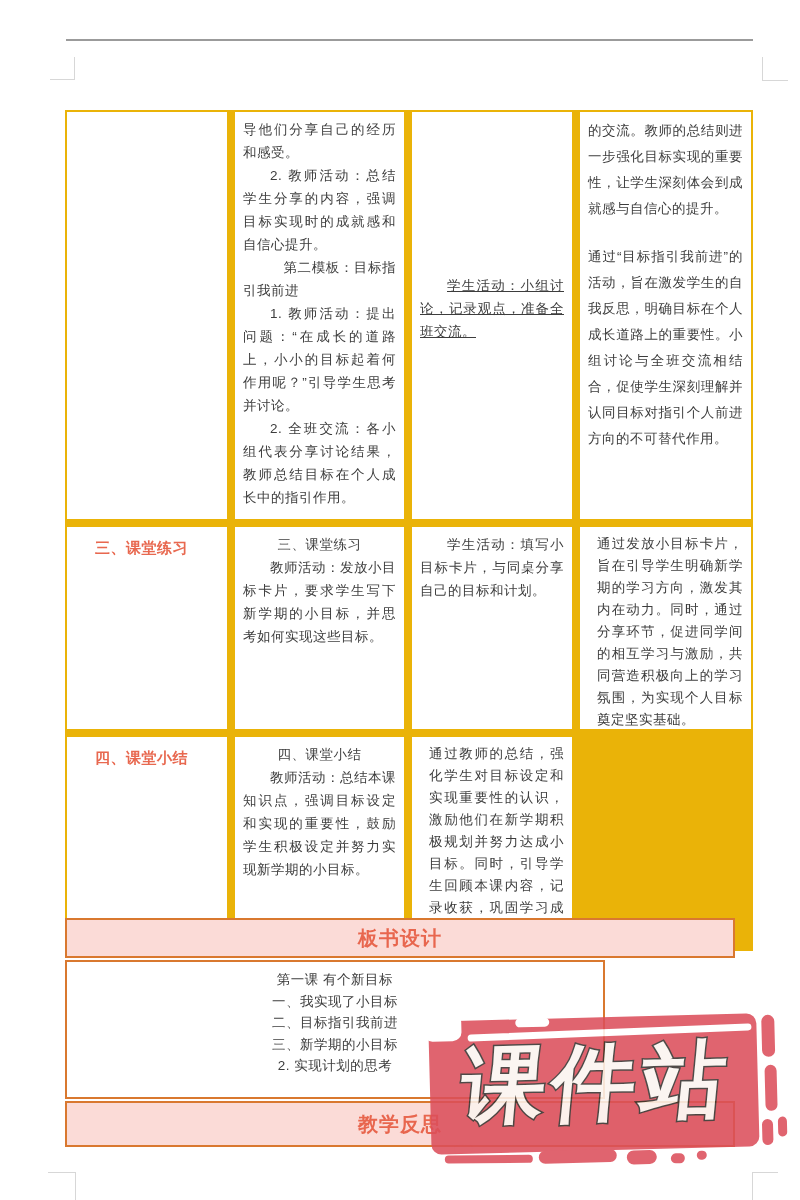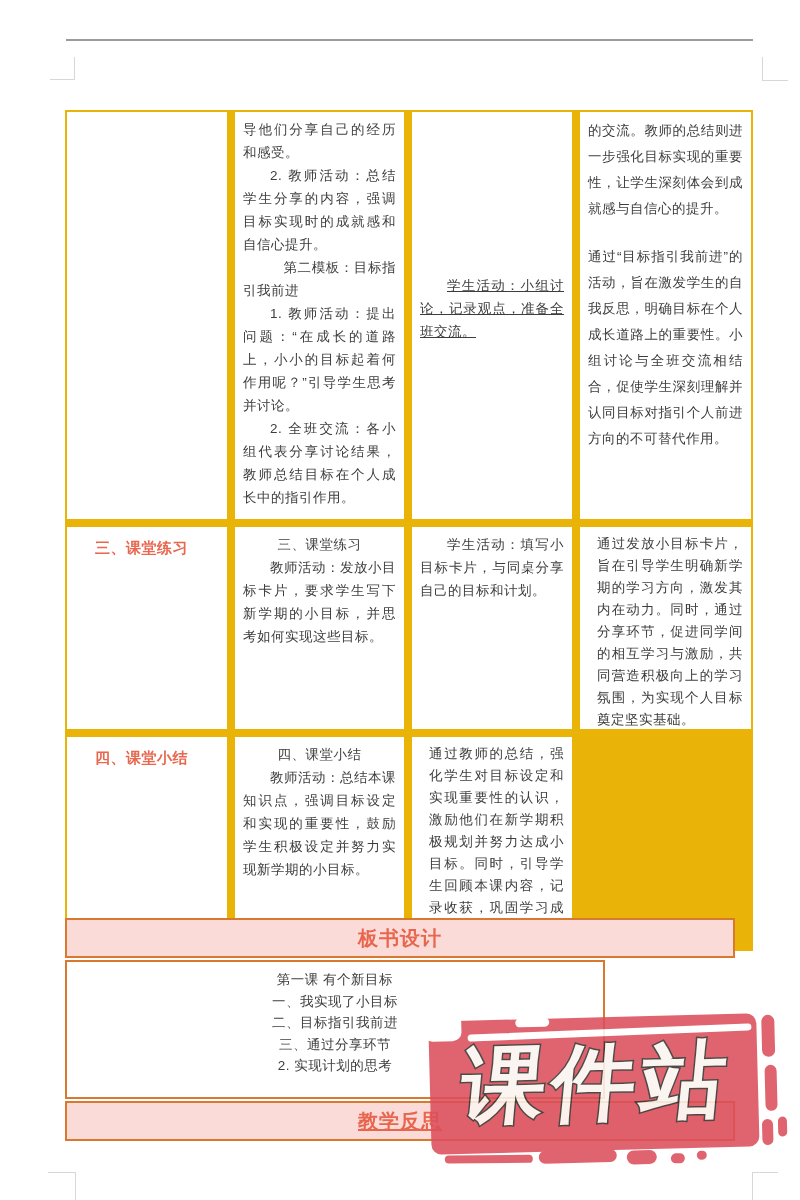--- a/index.html
+++ b/index.html
@@ -38,21 +38,21 @@
   .analysis-wide p{margin:0 0 22px 0;}
   .analysis-tight{line-height:22px;padding-left:17px;}
   
   .banner{
     position:absolute;left:65px;width:670px;box-sizing:border-box;
     background:#fbdbd7;border:2px solid #d9782f;
     display:flex;align-items:center;justify-content:center;
     font-size:20px;font-weight:bold;color:#e8664e;letter-spacing:1px;
   }
   .banner-board{top:918px;height:40px;}
-  .banner-reflect{top:1101px;height:40px;text-decoration:underline;}
+  .banner-reflect{top:1101px;height:46px;}
   .board-content{
     position:absolute;left:65px;top:960px;width:540px;height:139px;
     box-sizing:border-box;border:2px solid #d9782f;background:#fff;
     padding-top:7px;font-size:13.5px;line-height:21.5px;letter-spacing:0.5px;
   }
   .board-content div{text-align:center;}
   
   .stamp{
     position:absolute;left:425px;top:993px;width:372px;height:190px;
     transform:rotate(-1.5deg);opacity:0.87;z-index:5;
@@ -123,21 +123,21 @@
 </div>
 
 <div class="banner banner-board">
   <span>板书设计</span>
 </div>
 
 <div class="board-content">
   <div>第一课 有个新目标</div>
   <div>一、我实现了小目标</div>
   <div>二、目标指引我前进</div>
-  <div>三、通过分享环节</div>
+  <div>三、新学期的小目标</div>
   <div>2. 实现计划的思考</div>
 </div>
 
 <div class="banner banner-reflect">
   <span>教学反思</span>
 </div>
 
 <div class="stamp">
   <div class="piece stamp-body" style="left:5px;top:24px;width:328px;height:133px;border-radius:10px;"></div>
 

